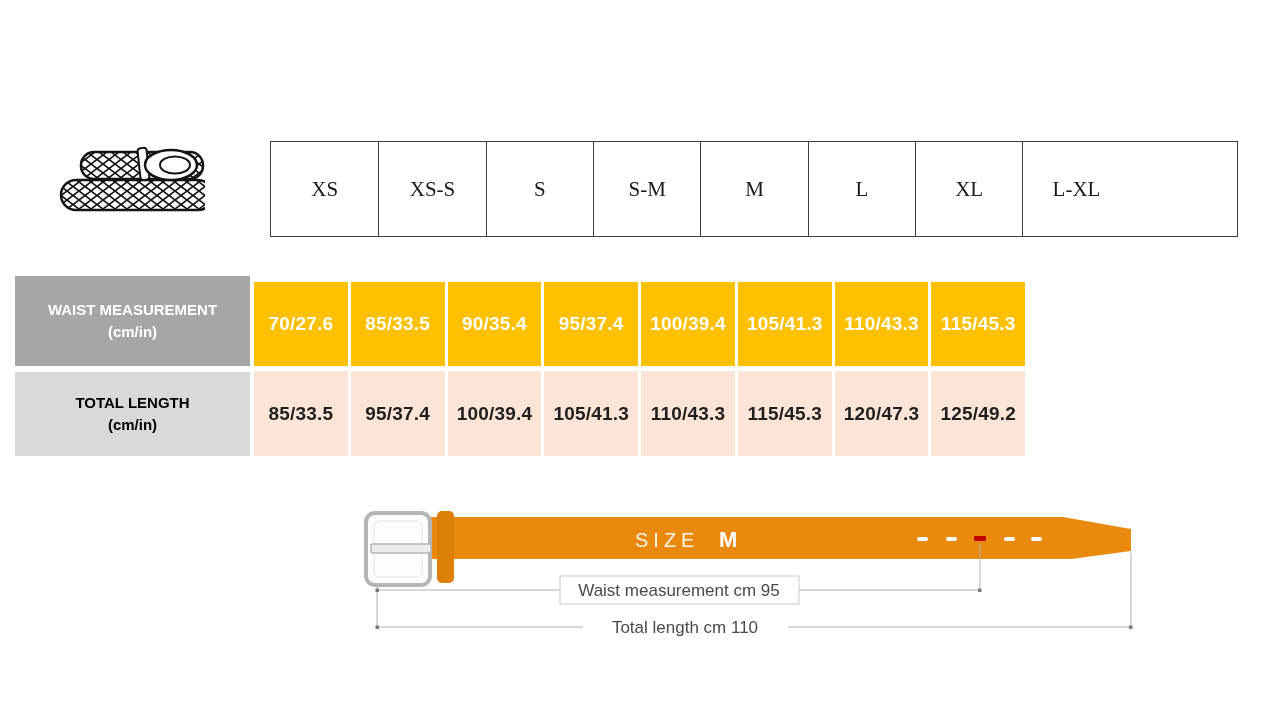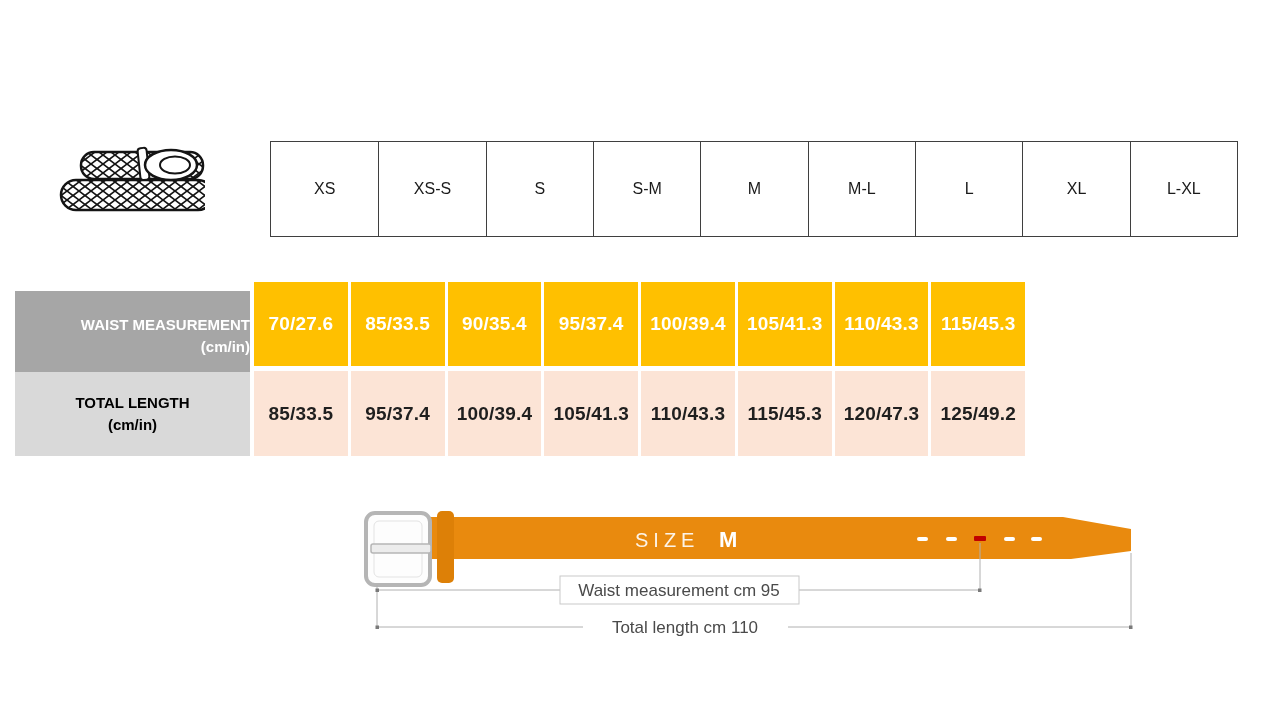--- a/index.html
+++ b/index.html
@@ -10,31 +10,31 @@
   .belt-illustration { position:absolute; left:55px; top:146px; width:150px; height:80px; }
 
   
   .size-header-row {
     position:absolute; left:270px; top:141px; width:968px; height:96px;
     display:grid; grid-template-columns:repeat(9,1fr);
     border:1.5px solid var(--table-border); box-sizing:border-box; background:#fff;
   }
   .size-cell {
     display:flex; align-items:center; justify-content:center;
-    font-size:16px; color:#1a1a1a; border-left:1.5px solid var(--table-border);
+    font-size:21px; color:#1a1a1a; border-left:1.5px solid var(--table-border);font-family:Liberation Serif, serif;
   }
   .size-cell:first-child { border-left:none; }
 
   
   .row-header {
     position:absolute; left:15px; width:235px; box-sizing:border-box;
     display:flex; flex-direction:column; align-items:center; justify-content:center;
     font-weight:bold; font-size:15px; line-height:1.45; text-align:center;
   }
-  .waist-header  { top:291px; height:90px; background:var(--waist-header-bg); color:var(--waist-header-text);align-items:flex-end; }
+  .waist-header  { top:276px; height:90px; background:var(--waist-header-bg); color:var(--waist-header-text); }
   .length-header { top:372px; height:84px; background:var(--length-header-bg); color:var(--length-header-text);align-items:center; }
 
   .cells {
     position:absolute; left:254px; width:868px;
     display:grid; grid-template-columns:repeat(9,1fr); gap:3px;
   }
   .waist-cells  { top:282px; height:84px; }
   .length-cells { top:371px; height:85px; }
   .value-cell {
     display:flex; align-items:center; justify-content:center;
@@ -65,21 +65,20 @@
     <ellipse cx="120" cy="19" rx="15" ry="8.5" fill="#ffffff" stroke="#141414" stroke-width="2"></ellipse>
   </svg>
 </div>
 
 <div class="size-header-row">
     <div class="size-cell">XS</div>
     <div class="size-cell">XS-S</div>
     <div class="size-cell">S</div>
     <div class="size-cell">S-M</div>
     <div class="size-cell">M</div>
-    <div class="size-cell">M-L</div>
     <div class="size-cell">L</div>
     <div class="size-cell">XL</div>
     <div class="size-cell">L-XL</div>
   </div>
 
 <div class="row-header waist-header">
   <span>WAIST MEASUREMENT</span>
   <span>(cm/in)</span>
 </div>
 <div class="cells waist-cells">

